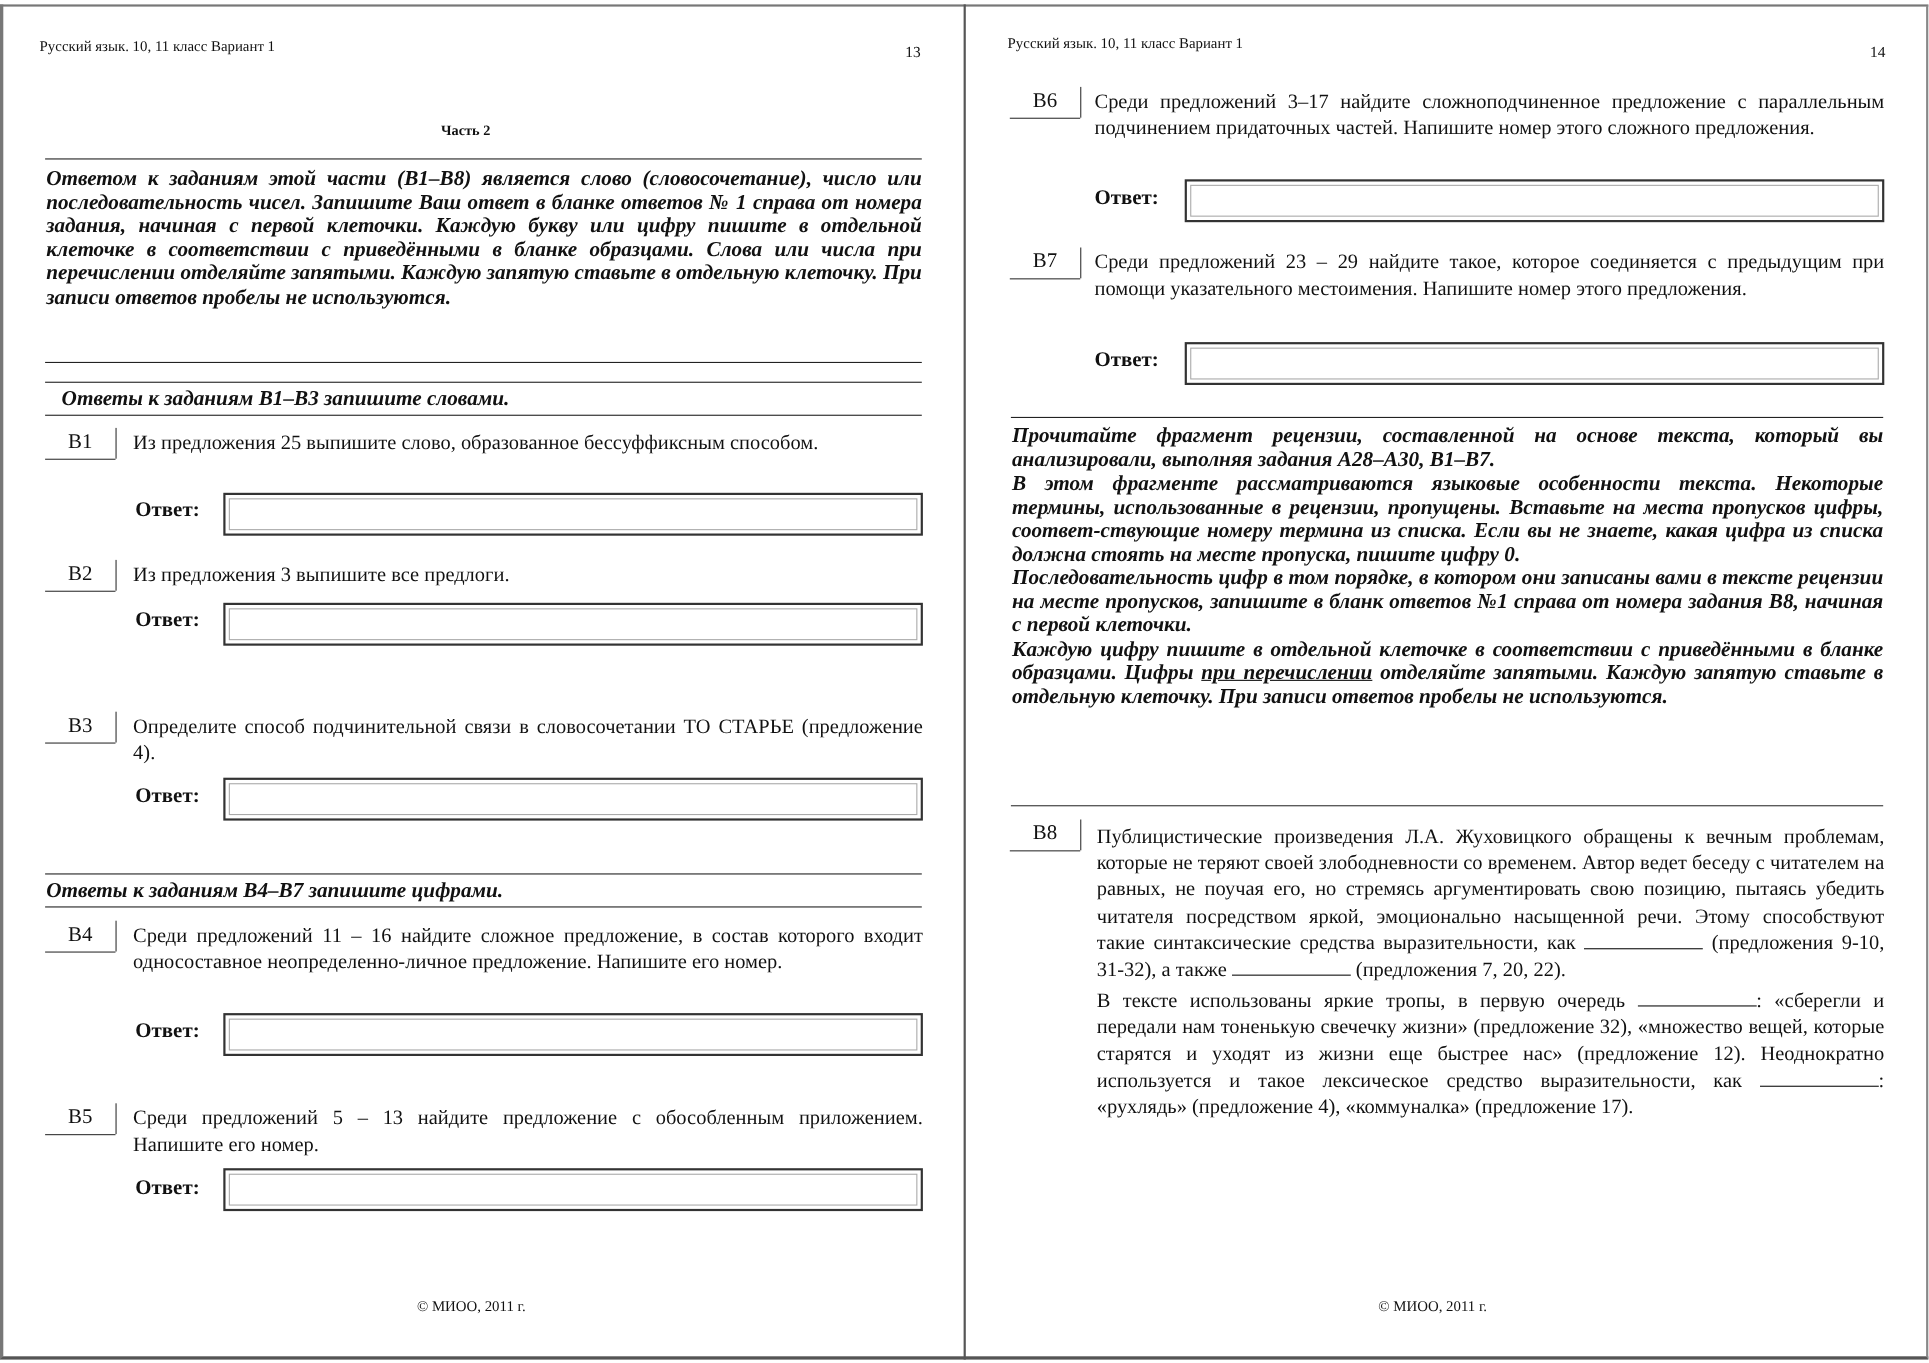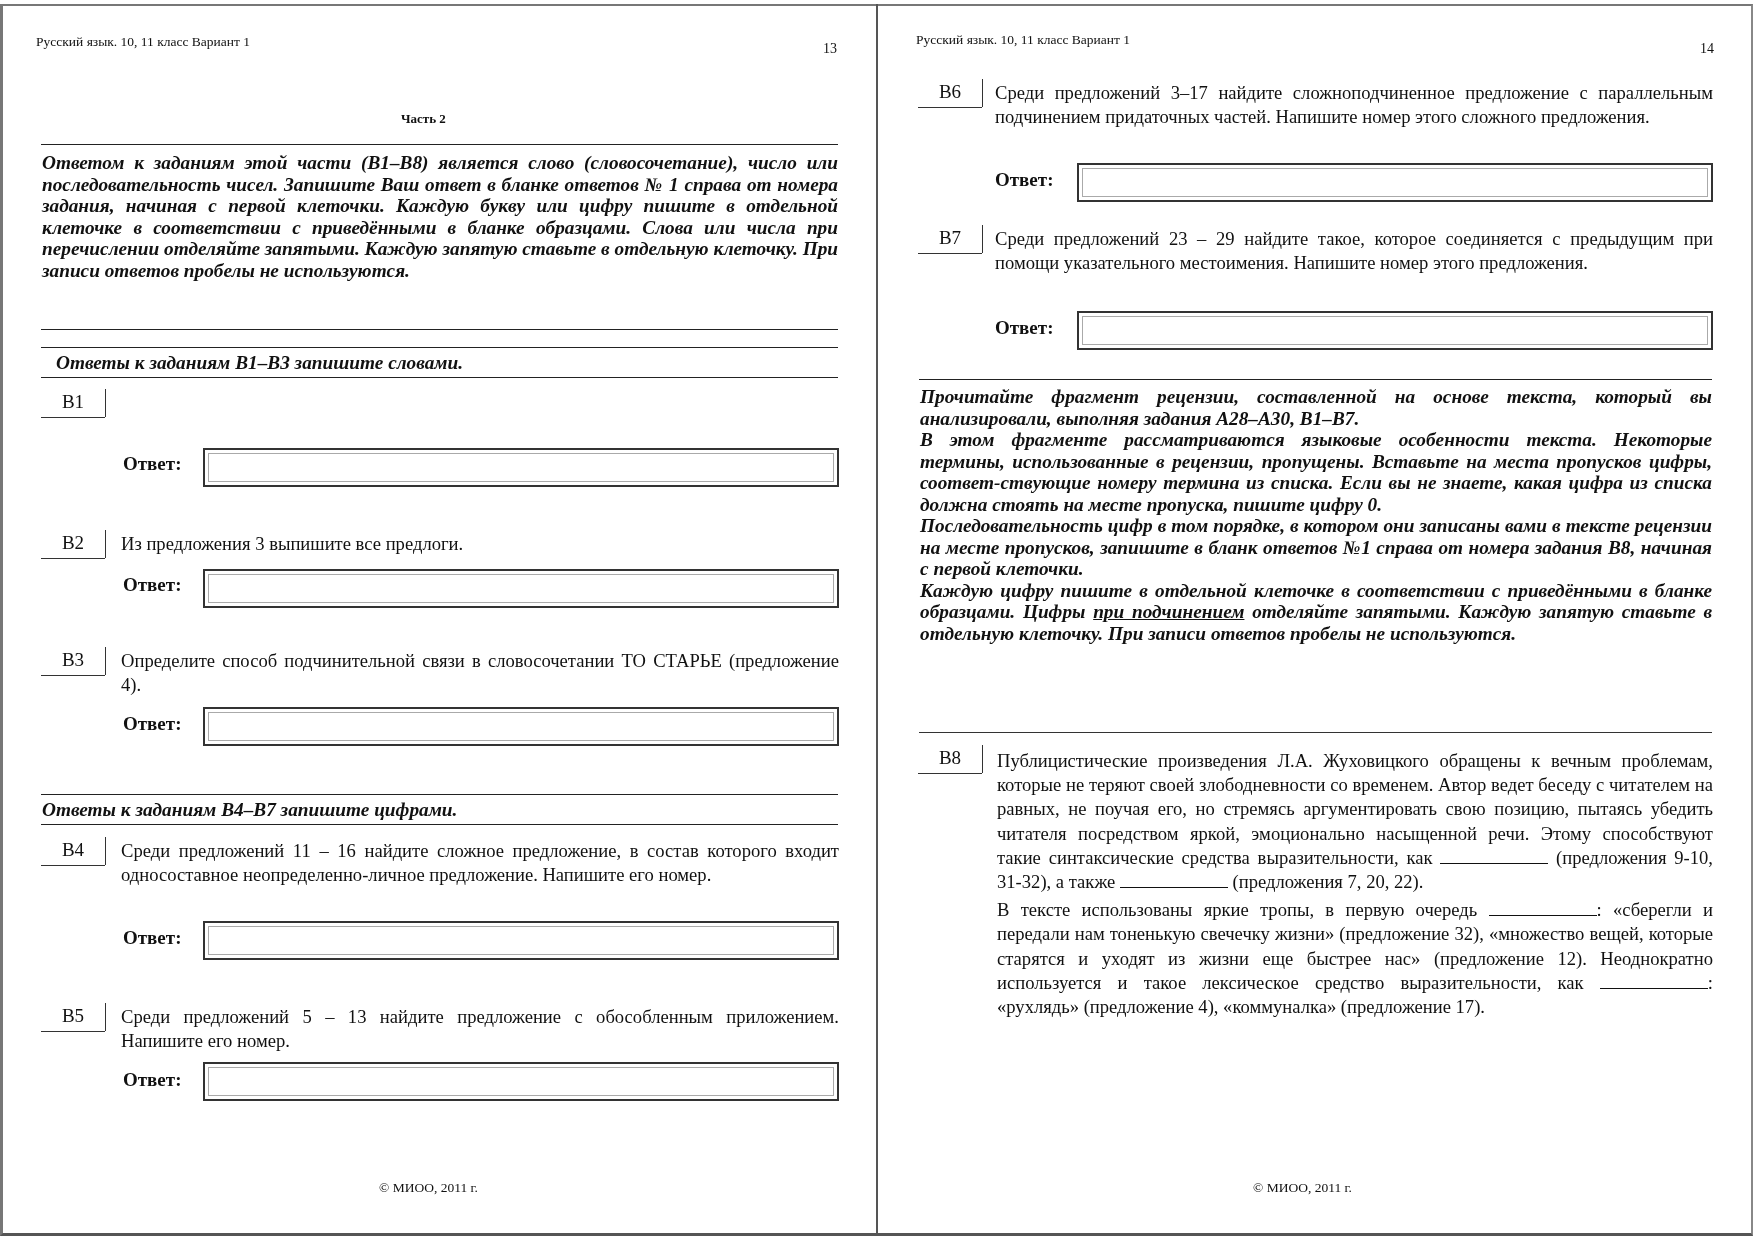--- a/index.html
+++ b/index.html
@@ -48,25 +48,26 @@
   <div class="instr" style="left:39px; top:148px; width:796px;">Ответом к заданиям этой части (В1–В8) является слово (словосочетание), число или последовательность чисел. Запишите Ваш ответ в бланке ответов № 1 справа от номера задания, начиная с первой клеточки. Каждую букву или цифру пишите в отдельной клеточке в соответствии с приведёнными в бланке образцами. Слова или числа при перечислении отделяйте запятыми. Каждую запятую ставьте в отдельную клеточку. При записи ответов пробелы не используются.</div>
   <div class="rule" style="left:38px; top:325px; width:797px;"></div>
 
   <div class="rule" style="left:38px; top:343px; width:797px;"></div>
   <div class="instr" style="left:53px; top:348px; width:796px; text-align:left;">Ответы к заданиям В1–В3 запишите словами.</div>
   <div class="rule" style="left:38px; top:373px; width:797px;"></div>
 
   <div class="task" style="left:38px; top:385px; width:798px; height:100px;">
     <div class="tnum">В1</div>
     <div class="tnum-bar"></div>
+    <div class="ttext" style="left:80px; top:2px; width:718px;">Из предложения 25 выпишите слово, образованное бессуффиксным способом.</div>
     <div class="ans-label" style="left:82px; top:64px;">Ответ:</div>
     <div class="ans-box" style="left:162px; top:59px; width:636px; height:39px;"></div>
   </div>
 
-  <div class="task" style="left:38px; top:526px; width:798px; height:80px;">
+  <div class="task" style="left:38px; top:505px; width:798px; height:80px;">
     <div class="tnum">В2</div>
     <div class="tnum-bar"></div>
     <div class="ttext" style="left:80px; top:2px; width:718px;">Из предложения 3 выпишите все предлоги.</div>
     <div class="ans-label" style="left:82px; top:44px;">Ответ:</div>
     <div class="ans-box" style="left:162px; top:39px; width:636px; height:39px;"></div>
   </div>
 
   <div class="task" style="left:38px; top:643px; width:798px; height:100px;">
     <div class="tnum">В3</div>
     <div class="tnum-bar"></div>
@@ -116,21 +117,21 @@
     <div class="ttext" style="left:77px; top:2px; width:718px;">Среди предложений 23 – 29 найдите такое, которое соединяется с предыдущим при помощи указательного местоимения. Напишите номер этого предложения.</div>
     <div class="ans-label" style="left:77px; top:92px;">Ответ:</div>
     <div class="ans-box" style="left:159px; top:86px; width:636px; height:39px;"></div>
   </div>
 
   <div class="rule" style="left:41px; top:375px; width:793px;"></div>
   <div class="instr" style="left:42px; top:382px; width:792px;">
     <p>Прочитайте фрагмент рецензии, составленной на основе текста, который вы анализировали, выполняя задания А28–А30, В1–В7.</p>
     <p>В этом фрагменте рассматриваются языковые особенности текста. Некоторые термины, использованные в рецензии, пропущены. Вставьте на места пропусков цифры, соответ-ствующие номеру термина из списка. Если вы не знаете, какая цифра из списка должна стоять на месте пропуска, пишите цифру 0.</p>
     <p>Последовательность цифр в том порядке, в котором они записаны вами в тексте рецензии на месте пропусков, запишите в бланк ответов №1 справа от номера задания В8, начиная с первой клеточки.</p>
-    <p><span>Каждую цифру пишите в отдельной клеточке в соответствии с приведёнными в бланке образцами. Цифры </span><span class="u">при подчинением</span><span> отделяйте запятыми. Каждую запятую ставьте в отдельную клеточку. При записи ответов пробелы не используются.</span></p>
+    <p><span>Каждую цифру пишите в отдельной клеточке в соответствии с приведёнными в бланке образцами. Цифры </span><span class="u">при перечислении</span><span> отделяйте запятыми. Каждую запятую ставьте в отдельную клеточку. При записи ответов пробелы не используются.</span></p>
   </div>
   <div class="rule thin" style="left:41px; top:728px; width:793px;"></div>
 
   <div class="task" style="left:40px; top:741px; width:795px; height:380px;">
     <div class="tnum">В8</div>
     <div class="tnum-bar"></div>
     <div class="ttext" style="left:79px; top:4px; width:716px;">
       <p><span>Публицистические произведения Л.А. Жуховицкого обращены к вечным проблемам, которые не теряют своей злободневности со временем. Автор ведет беседу с читателем на равных, не поучая его, но стремясь аргументировать свою позицию, пытаясь убедить читателя посредством яркой, эмоционально насыщенной речи. Этому способствуют такие синтаксические средства выразительности, как</span> <span class="blank" style="width:108px;"></span><span> (предложения 9-10, 31-32), а также </span><span class="blank" style="width:108px;"></span><span> (предложения 7, 20, 22).</span></p>
       <p style="margin-top:4px;"><span>В тексте использованы яркие тропы, в первую очередь </span><span class="blank" style="width:108px;"></span><span>: «сберегли и передали нам тоненькую свечечку жизни» (предложение 32), «множество вещей, которые старятся и уходят из жизни еще быстрее нас» (предложение 12). Неоднократно используется и такое лексическое средство выразительности, как </span><span class="blank" style="width:108px;"></span><span>: «рухлядь» (предложение 4), «коммуналка» (предложение 17).</span></p>
     </div>

